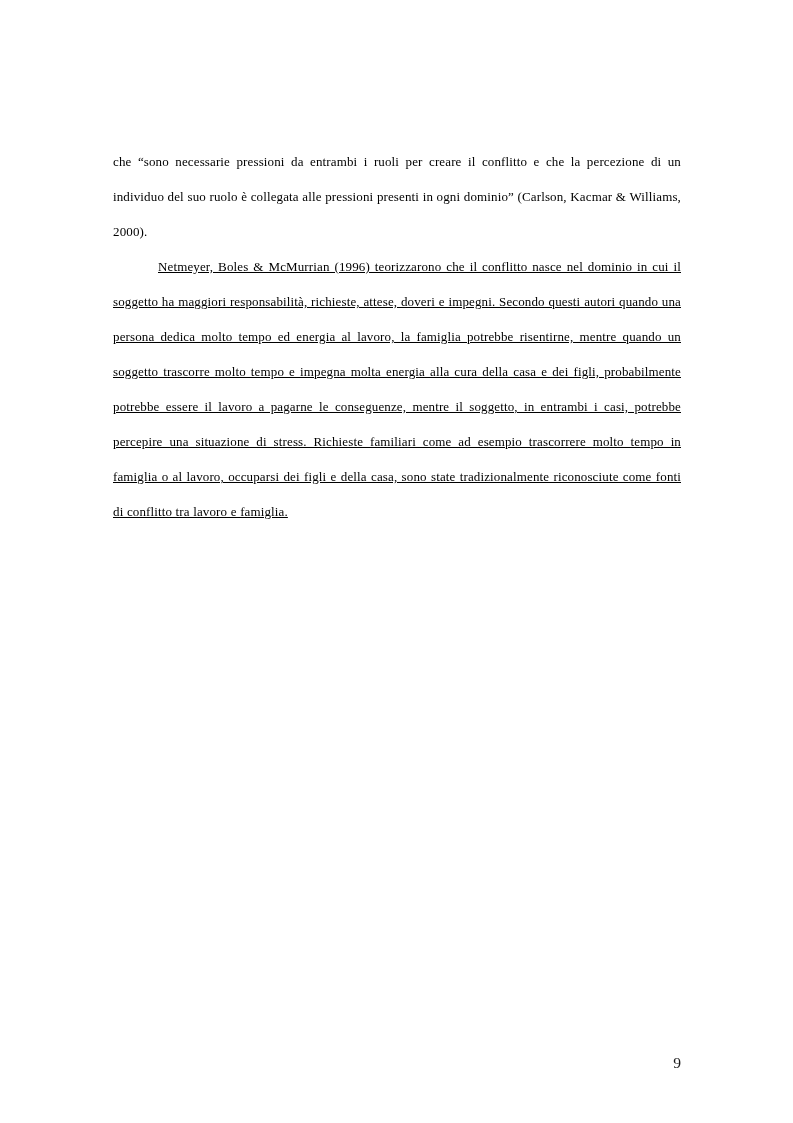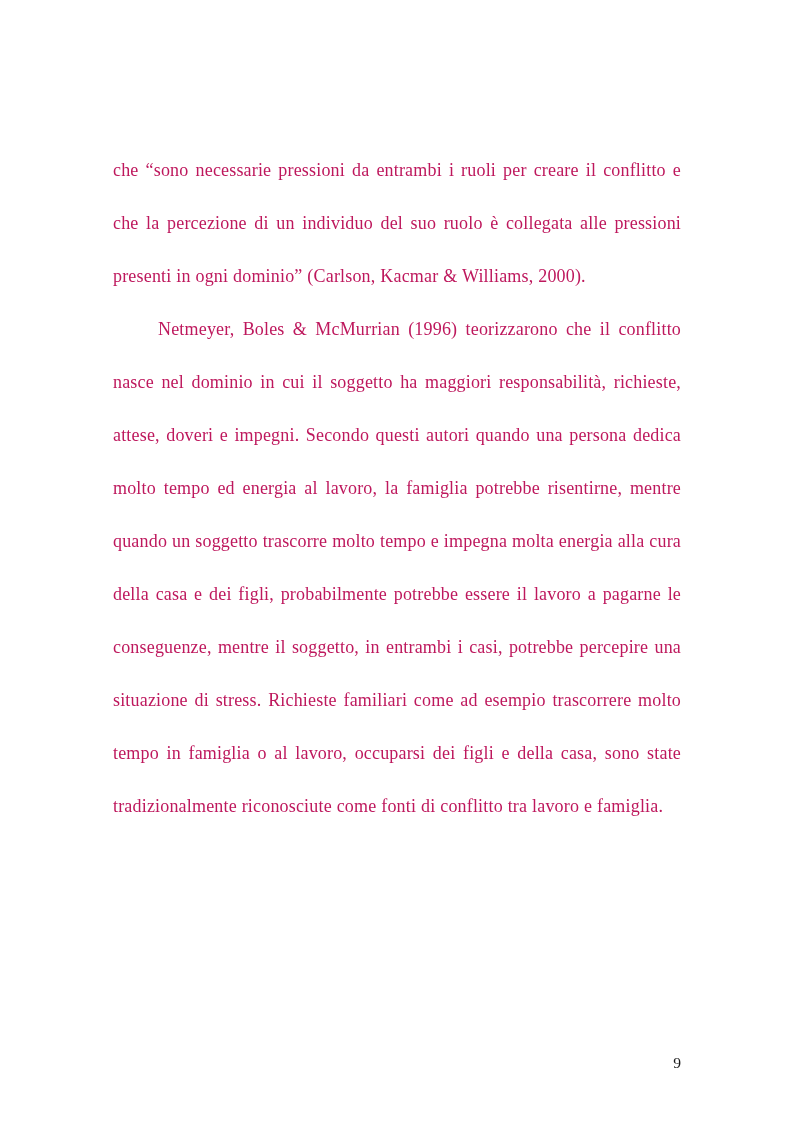--- a/index.html
+++ b/index.html
@@ -24,33 +24,34 @@
   
   .text-body {
     position: absolute;
     left: 113px;
     top: 144px;
     width: 568px;
   }
 
   .para {
     margin: 0;
-    font-size: 18px;
-    line-height: 53px;
+    font-size: 13px;
+    line-height: 35px;
     text-align: justify;
     text-justify: inter-word;
-    color: #be185d;
+    color: #000000;
     letter-spacing: 0.01em;
     word-spacing: 0.01em;
     hyphens: none;
   }
 
   
   .para + .para {
     margin-top: 0;
+    text-decoration: underline;
   }
 
   .para--indent {
     text-indent: 45px;
   }
 
   .page-number {
     position: absolute;
     left: 0;
     top: 1053px;

